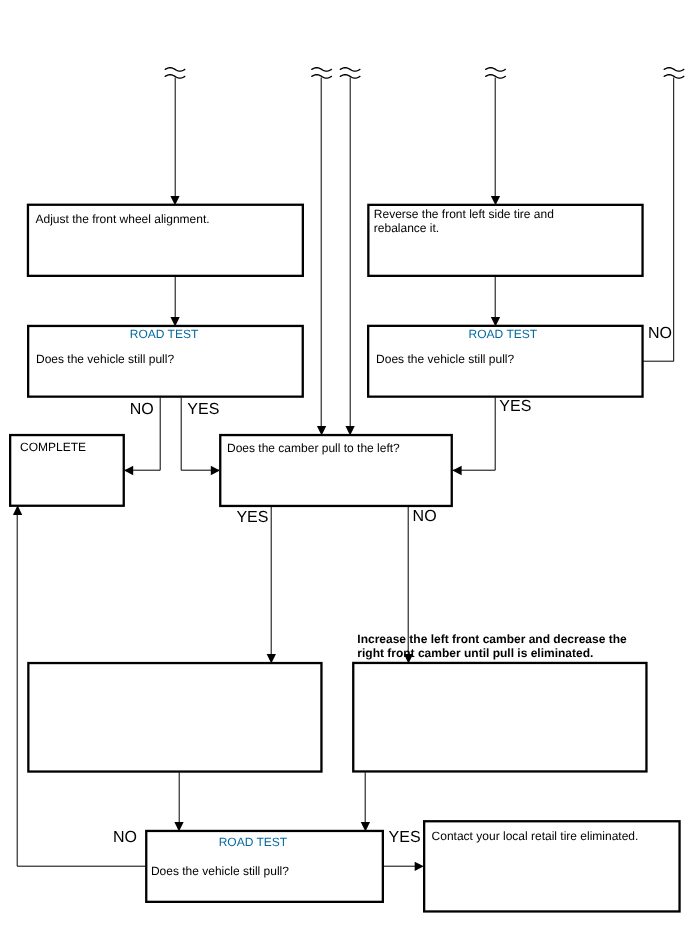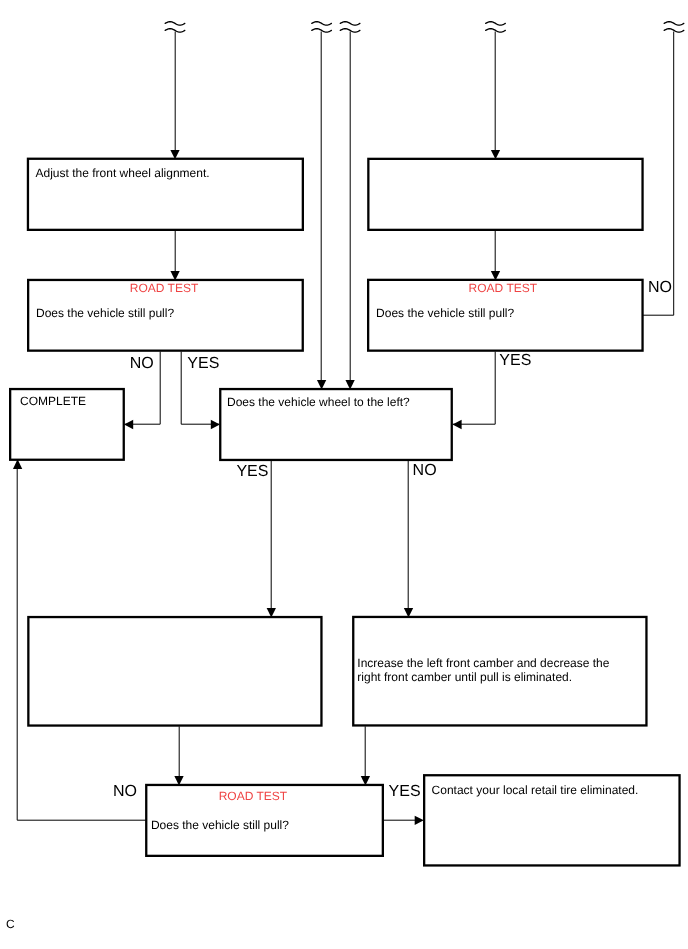--- a/index.html
+++ b/index.html
@@ -1,21 +1,21 @@
 <!DOCTYPE html>
 <html><head>
 <meta charset="utf-8">
 <title>Flowchart</title>
 <style>
   html,body{margin:0;padding:0;background:#ffffff;}
   body{width:688px;height:949px;overflow:hidden;font-family:"Liberation Sans",sans-serif;color:#000;-webkit-font-smoothing:antialiased;text-rendering:geometricPrecision;}
-  #chart{position:relative;width:688px;height:768px;transform:translateZ(0);}
+  #chart{position:relative;width:688px;height:768px;transform:translateZ(0);margin-top:46px;}
   svg.layer{position:absolute;left:0;top:0;width:688px;height:949px;}
   .btxt{position:absolute;font-size:12px;line-height:14px;white-space:pre-line;color:#000;}
-  .ctr{position:absolute;font-size:12px;line-height:14px;color:#ef4444;white-space:pre;}
+  .ctr{position:absolute;font-size:12px;line-height:14px;color:#0369a1;white-space:pre;}
   .lbl{position:absolute;font-size:16px;line-height:14px;color:#000;white-space:pre;}
   .corner{position:absolute;font-size:12px;line-height:14px;color:#000;white-space:pre;}
 </style>
 </head>
 <body>
 
 <div id="chart">
 
   <svg class="layer" viewBox="0 0 688 949">
     <g>
@@ -86,31 +86,33 @@
       <polygon points="266.65,608.00 275.95,608.00 271.30,617.40"></polygon>
       <polygon points="403.85,608.00 413.15,608.00 408.50,617.40"></polygon>
       <polygon points="174.35,775.90 183.65,775.90 179.00,785.40"></polygon>
       <polygon points="360.75,775.90 370.05,775.90 365.40,785.40"></polygon>
       <polygon points="12.95,469.00 22.25,469.00 17.60,459.20"></polygon>
       <polygon points="414.70,815.65 414.70,824.95 423.80,820.30"></polygon>
     </g>
   </svg>
 
   <div class="btxt" style="left:35.5px;top:166.4px;width:260px;">Adjust the front wheel alignment.</div>
+  <div class="btxt" style="left:373.8px;top:161.1px;width:260px;">Reverse the front left side tire and
+rebalance it.</div>
 
   <div class="ctr" style="left:129.8px;top:281.3px;">ROAD TEST</div>
   <div class="btxt" style="left:36.0px;top:305.8px;width:260px;">Does the vehicle still pull?</div>
 
   <div class="ctr" style="left:468.6px;top:281.3px;">ROAD TEST</div>
   <div class="btxt" style="left:376.1px;top:305.8px;width:260px;">Does the vehicle still pull?</div>
 
   <div class="btxt" style="left:20px;top:393.8px;width:100px;">COMPLETE</div>
-  <div class="btxt" style="left:227.0px;top:394.6px;width:220px;">Does the vehicle wheel to the left?</div>
+  <div class="btxt" style="left:227.0px;top:394.6px;width:220px;">Does the camber pull to the left?</div>
 
-  <div class="btxt" style="left:357.3px;top:656px;width:285px;">Increase the left front camber and decrease the
+  <div class="btxt" style="left:357.3px;top:586px;width:285px;font-weight:bold;">Increase the left front camber and decrease the
 right front camber until pull is eliminated.</div>
 
   <div class="ctr" style="left:218.7px;top:788.7px;">ROAD TEST</div>
   <div class="btxt" style="left:150.9px;top:818.0px;width:225px;">Does the vehicle still pull?</div>
 
   <div class="btxt" style="left:431.6px;top:782.9px;width:245px;">Contact your local retail tire eliminated.</div>
 
   <div class="lbl" style="left:129.7px;top:357.0px;">NO</div>
   <div class="lbl" style="left:187.3px;top:357.0px;">YES</div>
   <div class="lbl" style="left:648.0px;top:280.9px;">NO</div>

